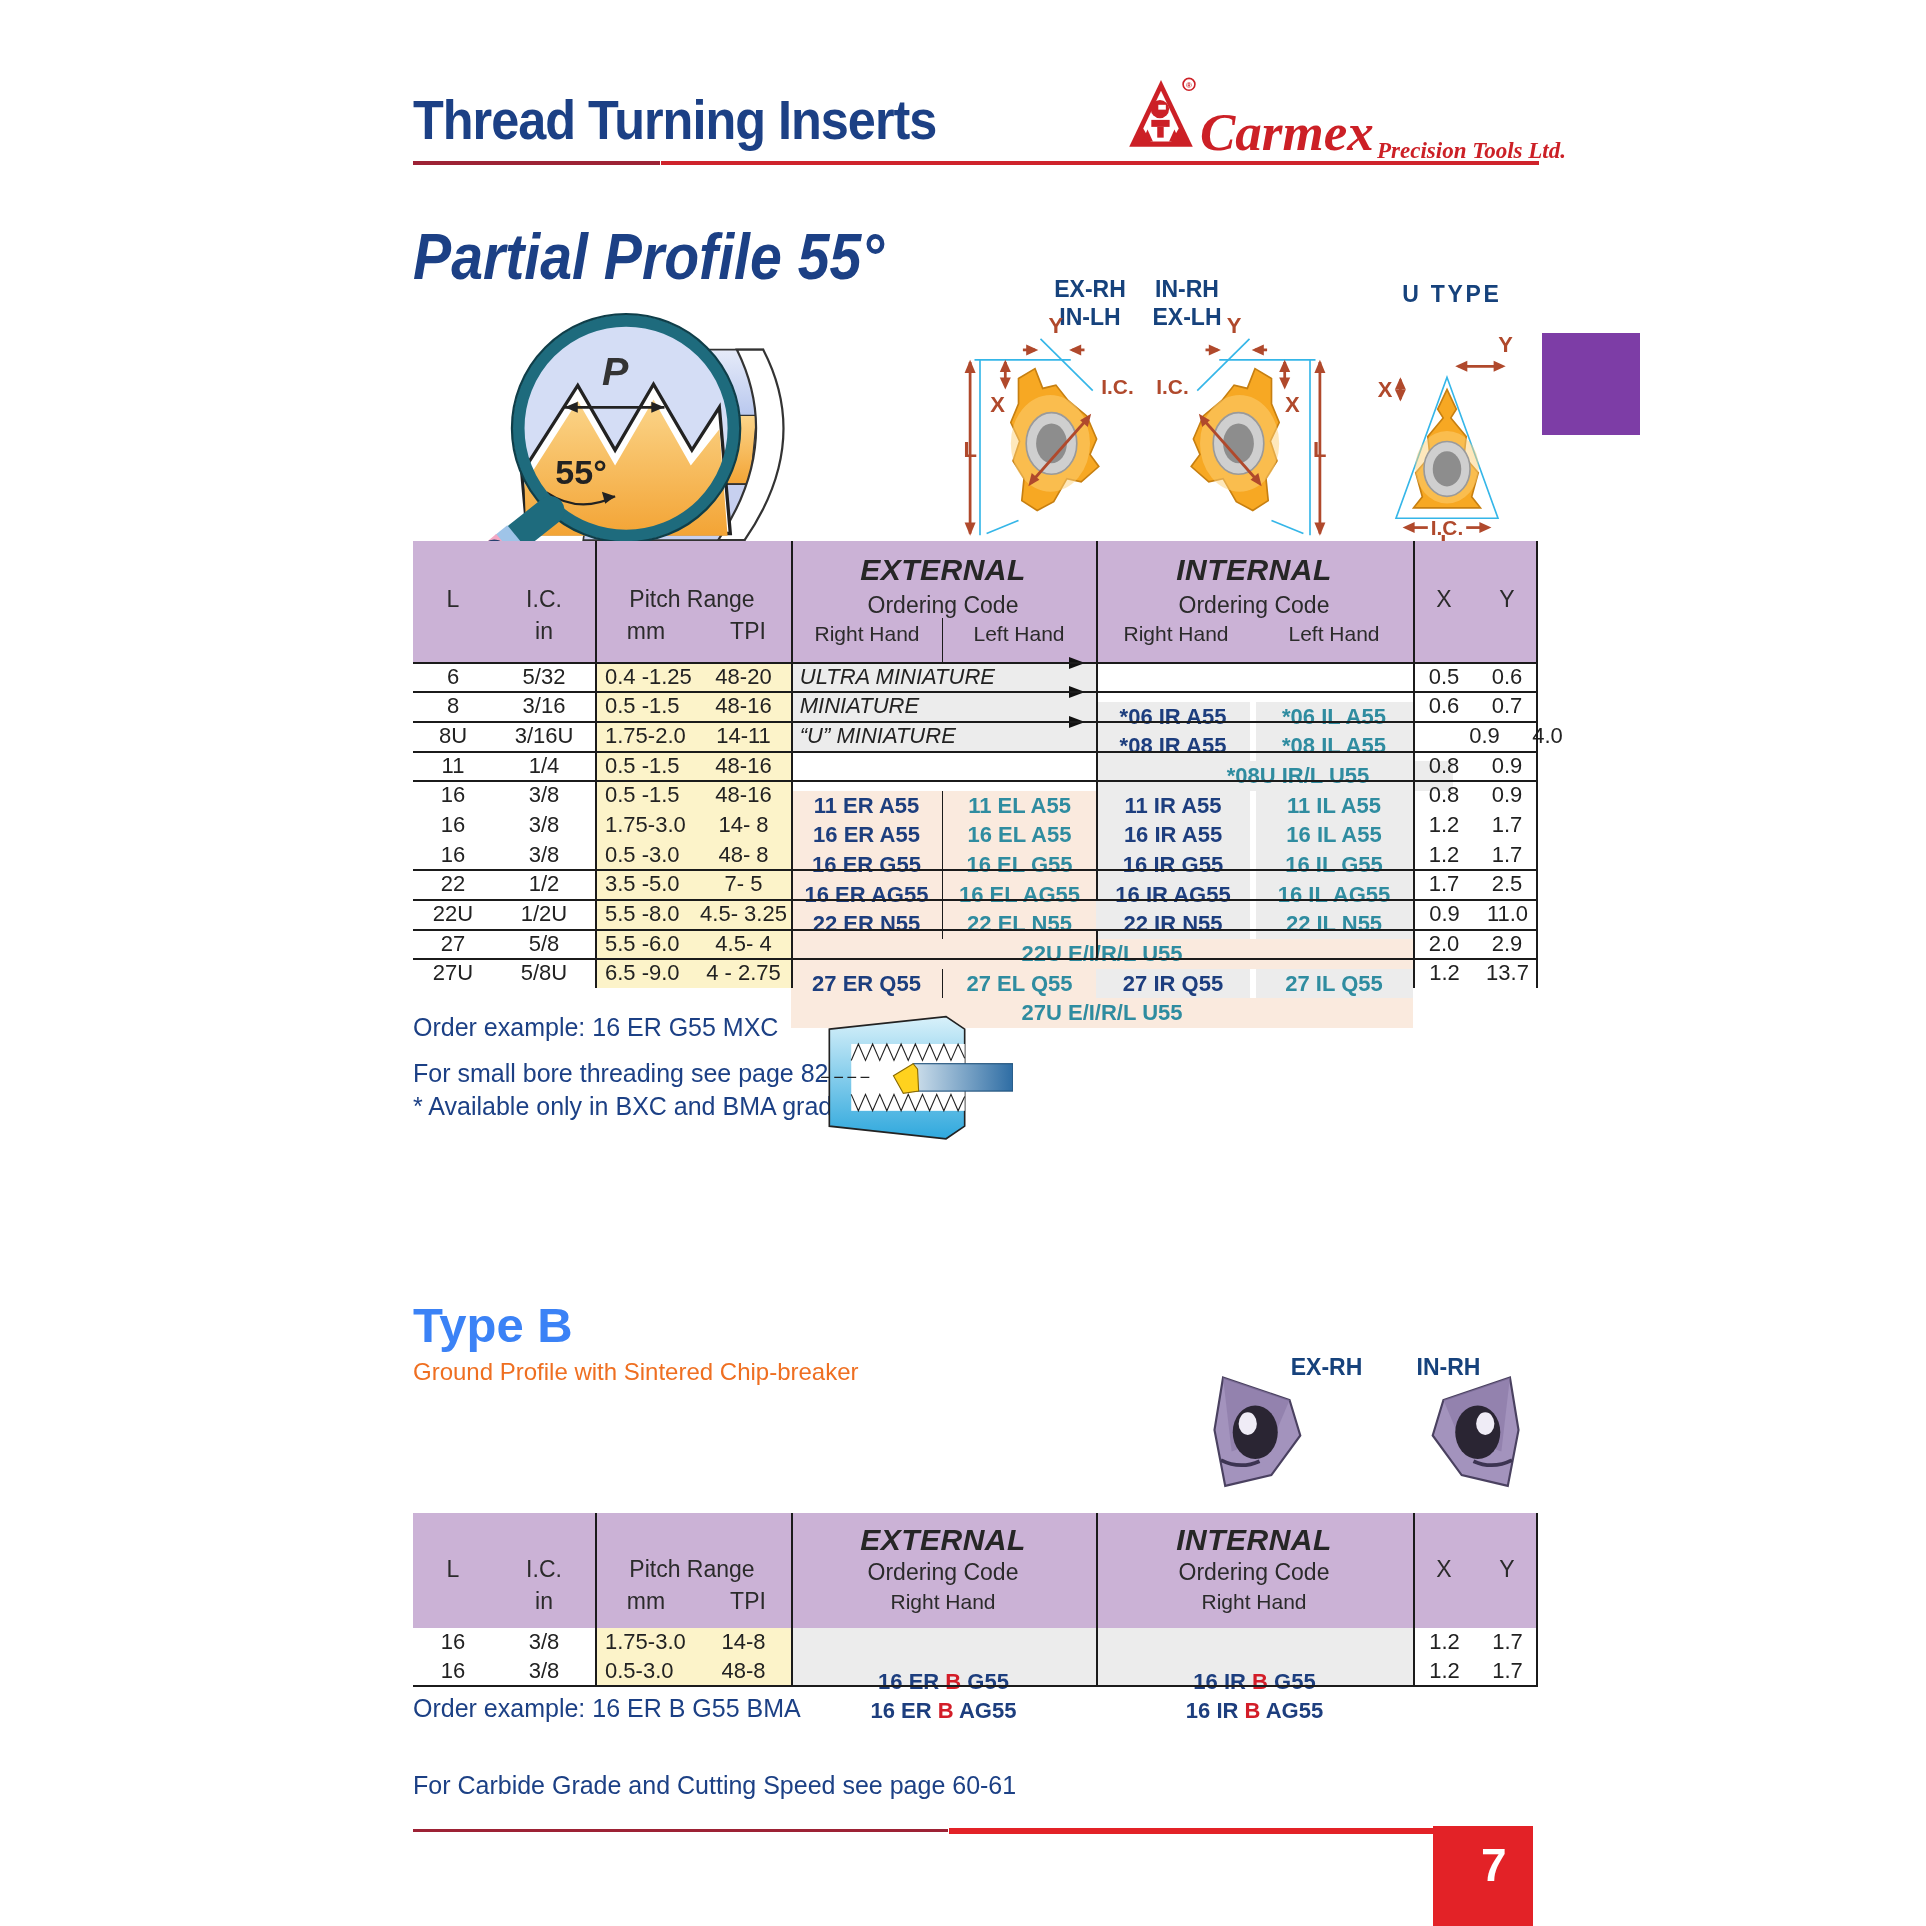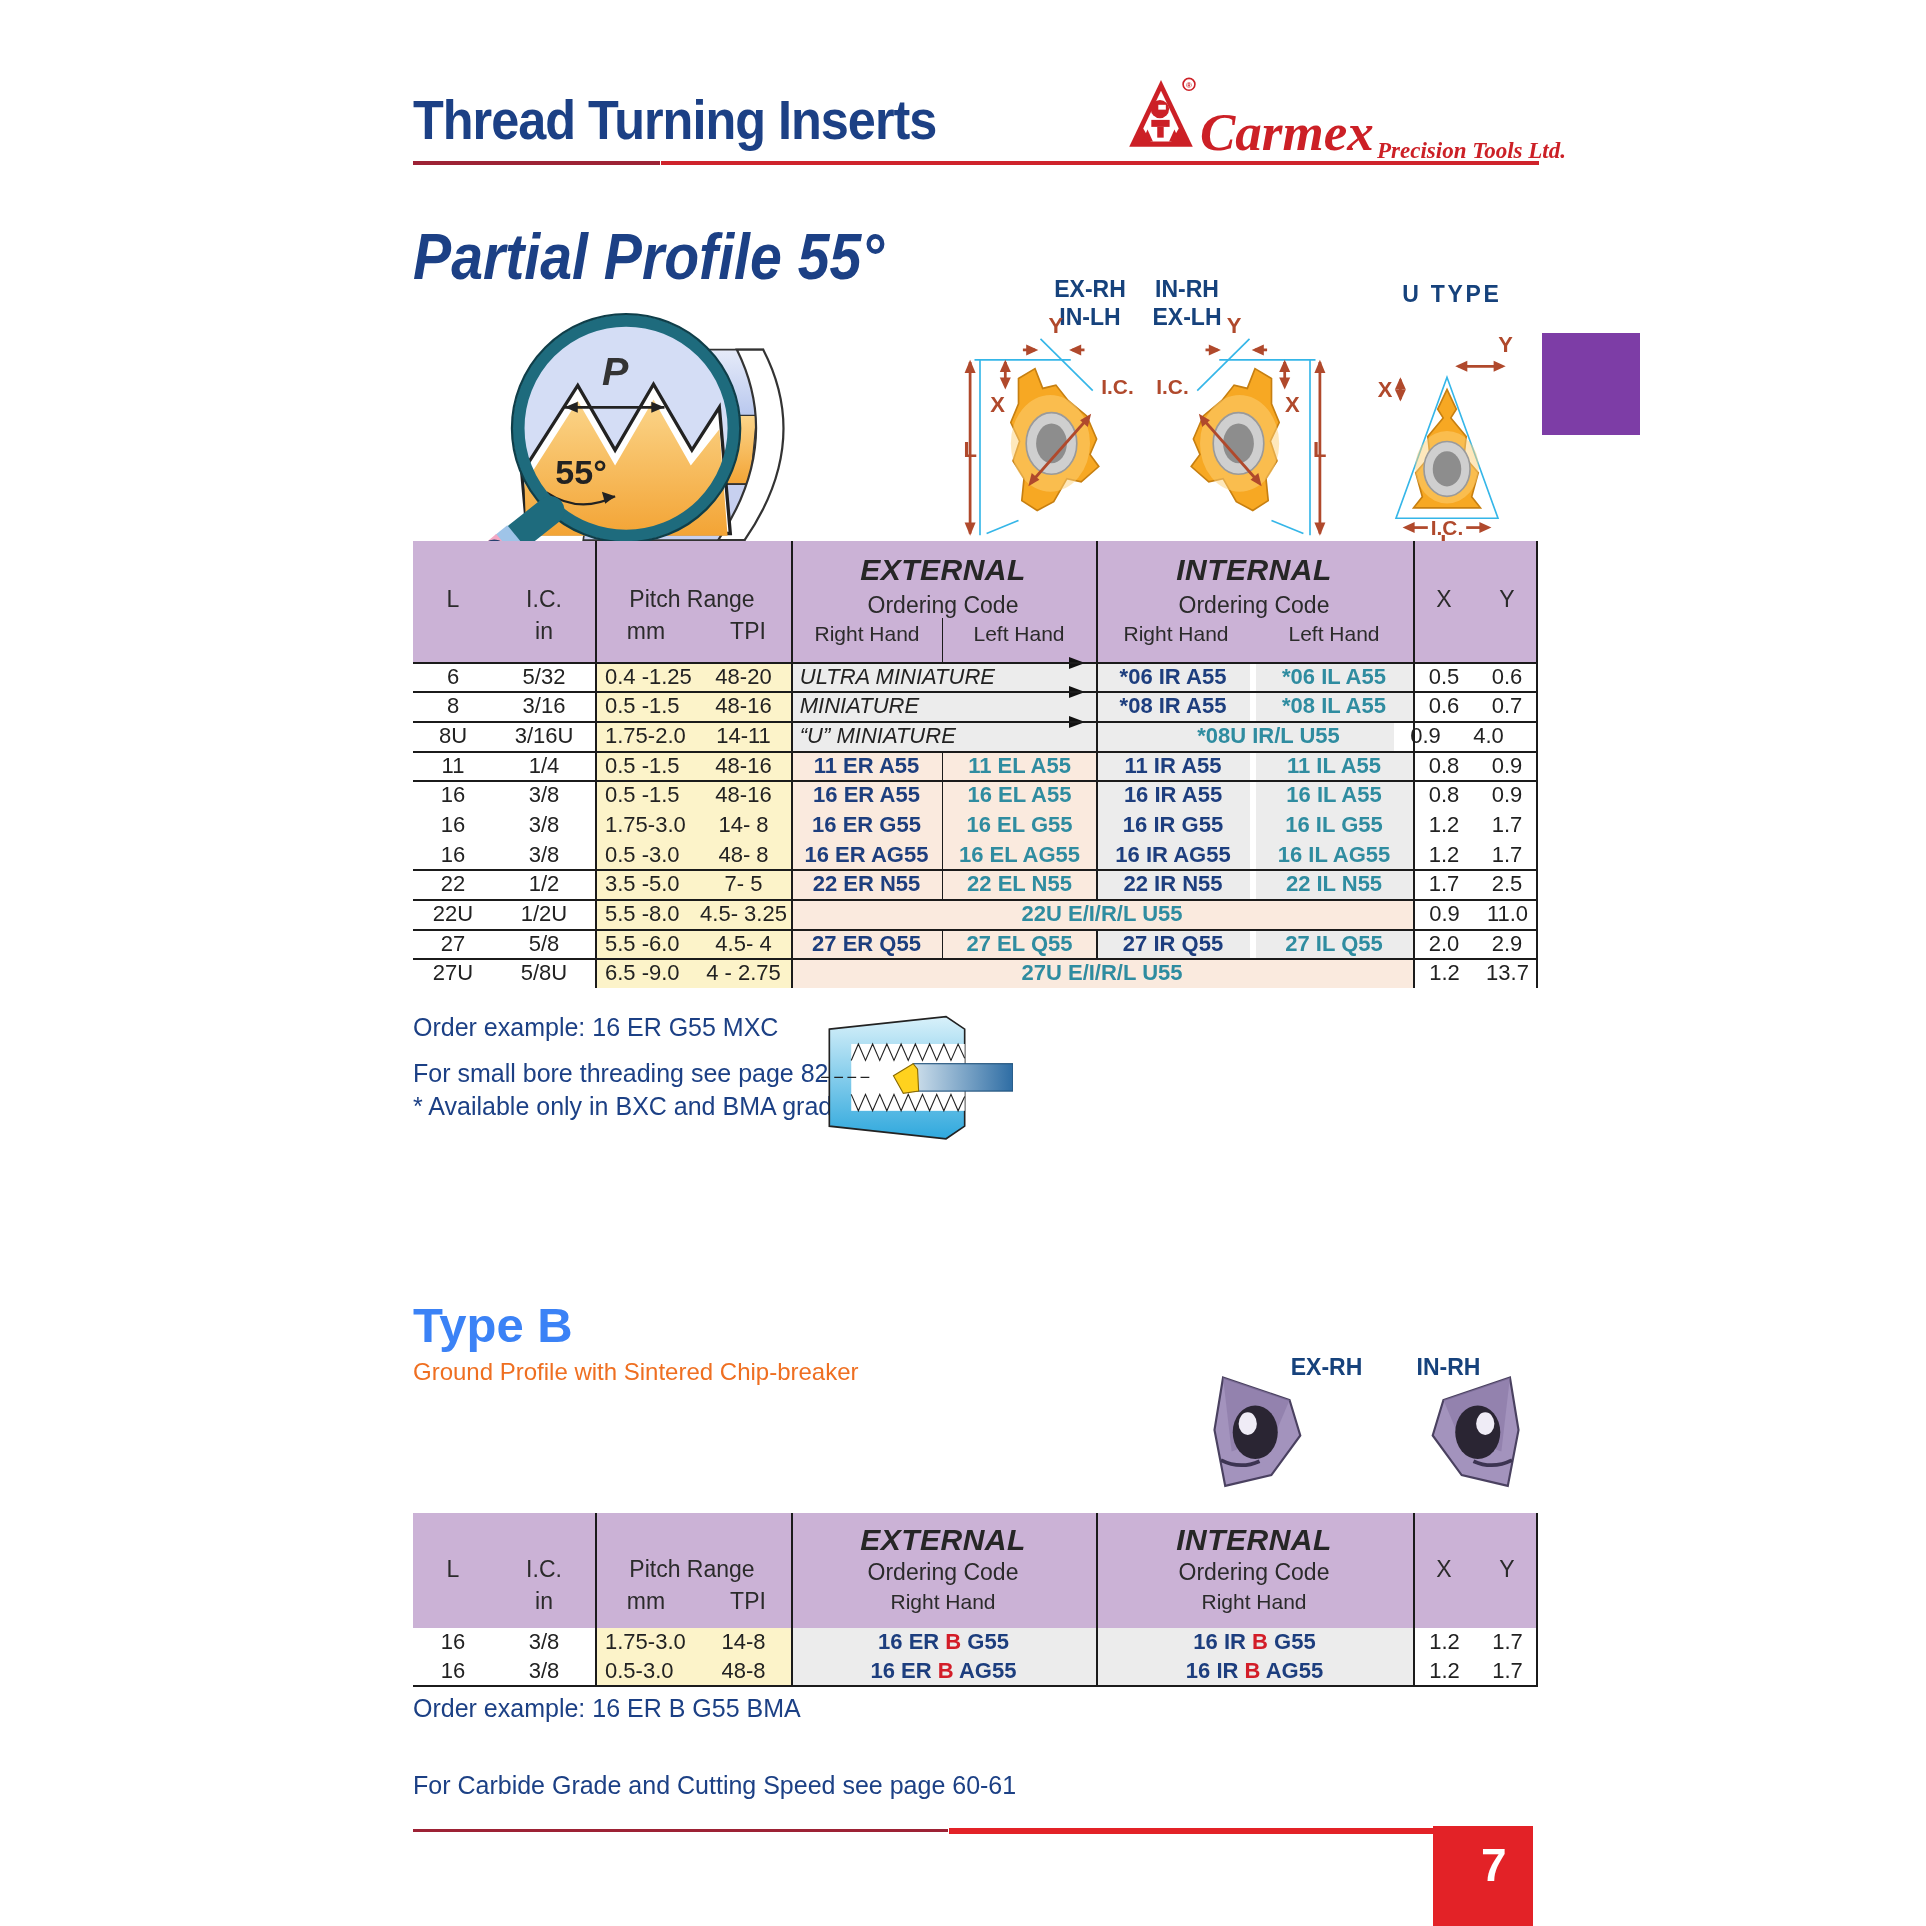--- a/index.html
+++ b/index.html
@@ -41,23 +41,23 @@
   .c{height:30px;line-height:30px;font-size:22px;color:#222;text-align:center;box-sizing:border-box;white-space:pre;}
   .cL{width:80px}.cIC{width:102px}
   .cMM{width:101px;text-align:left;padding-left:10px}
   .cTPI{width:95px}
   .cER{width:152px;background:#faeade;border-right:1.6px solid #1b1b1b;}
   .cEL{width:153px;background:#faeade;}
   .cIR{width:154px;margin-right:5.5px;background:#ececec;}
   .cIL{width:157px;background:#ececec;}
   .cX{width:63px}.cY{width:63px}
   .cAR{width:305px;background:#ececec;display:flex;align-items:flex-start;padding-left:8.8px;}
-  .cIM{width:298px;background:#ececec;padding-left:47px;}
+  .cIM{width:357px;background:#ececec;padding-left:47px;}
   .cMG{width:622px;background:#faeade;}
-  .code{font-weight:bold;}
+  .code{font-weight:bold;margin-top:40px;}
   .cnavy{color:#1d3e7e}.cteal{color:#2f8ca0}
   .minit{font-style:italic;color:#222;font-size:22px;white-space:nowrap;}
   .arrl{flex:1;height:2.2px;background:#111;margin:0 12px 0 14.3px;position:relative;}
   .arrl::after{content:"";position:absolute;right:-1.1px;top:-5.5px;border-left:16.5px solid #111;
                border-top:6.6px solid transparent;border-bottom:6.6px solid transparent;}
   .bER{width:305px}.bIR{width:317px}
   .redB{color:#d31d28;font-weight:bold;}
 
   
   .foot-dark{left:413px;top:1829px;width:535px;height:3.3px;background:#9d2235;}

